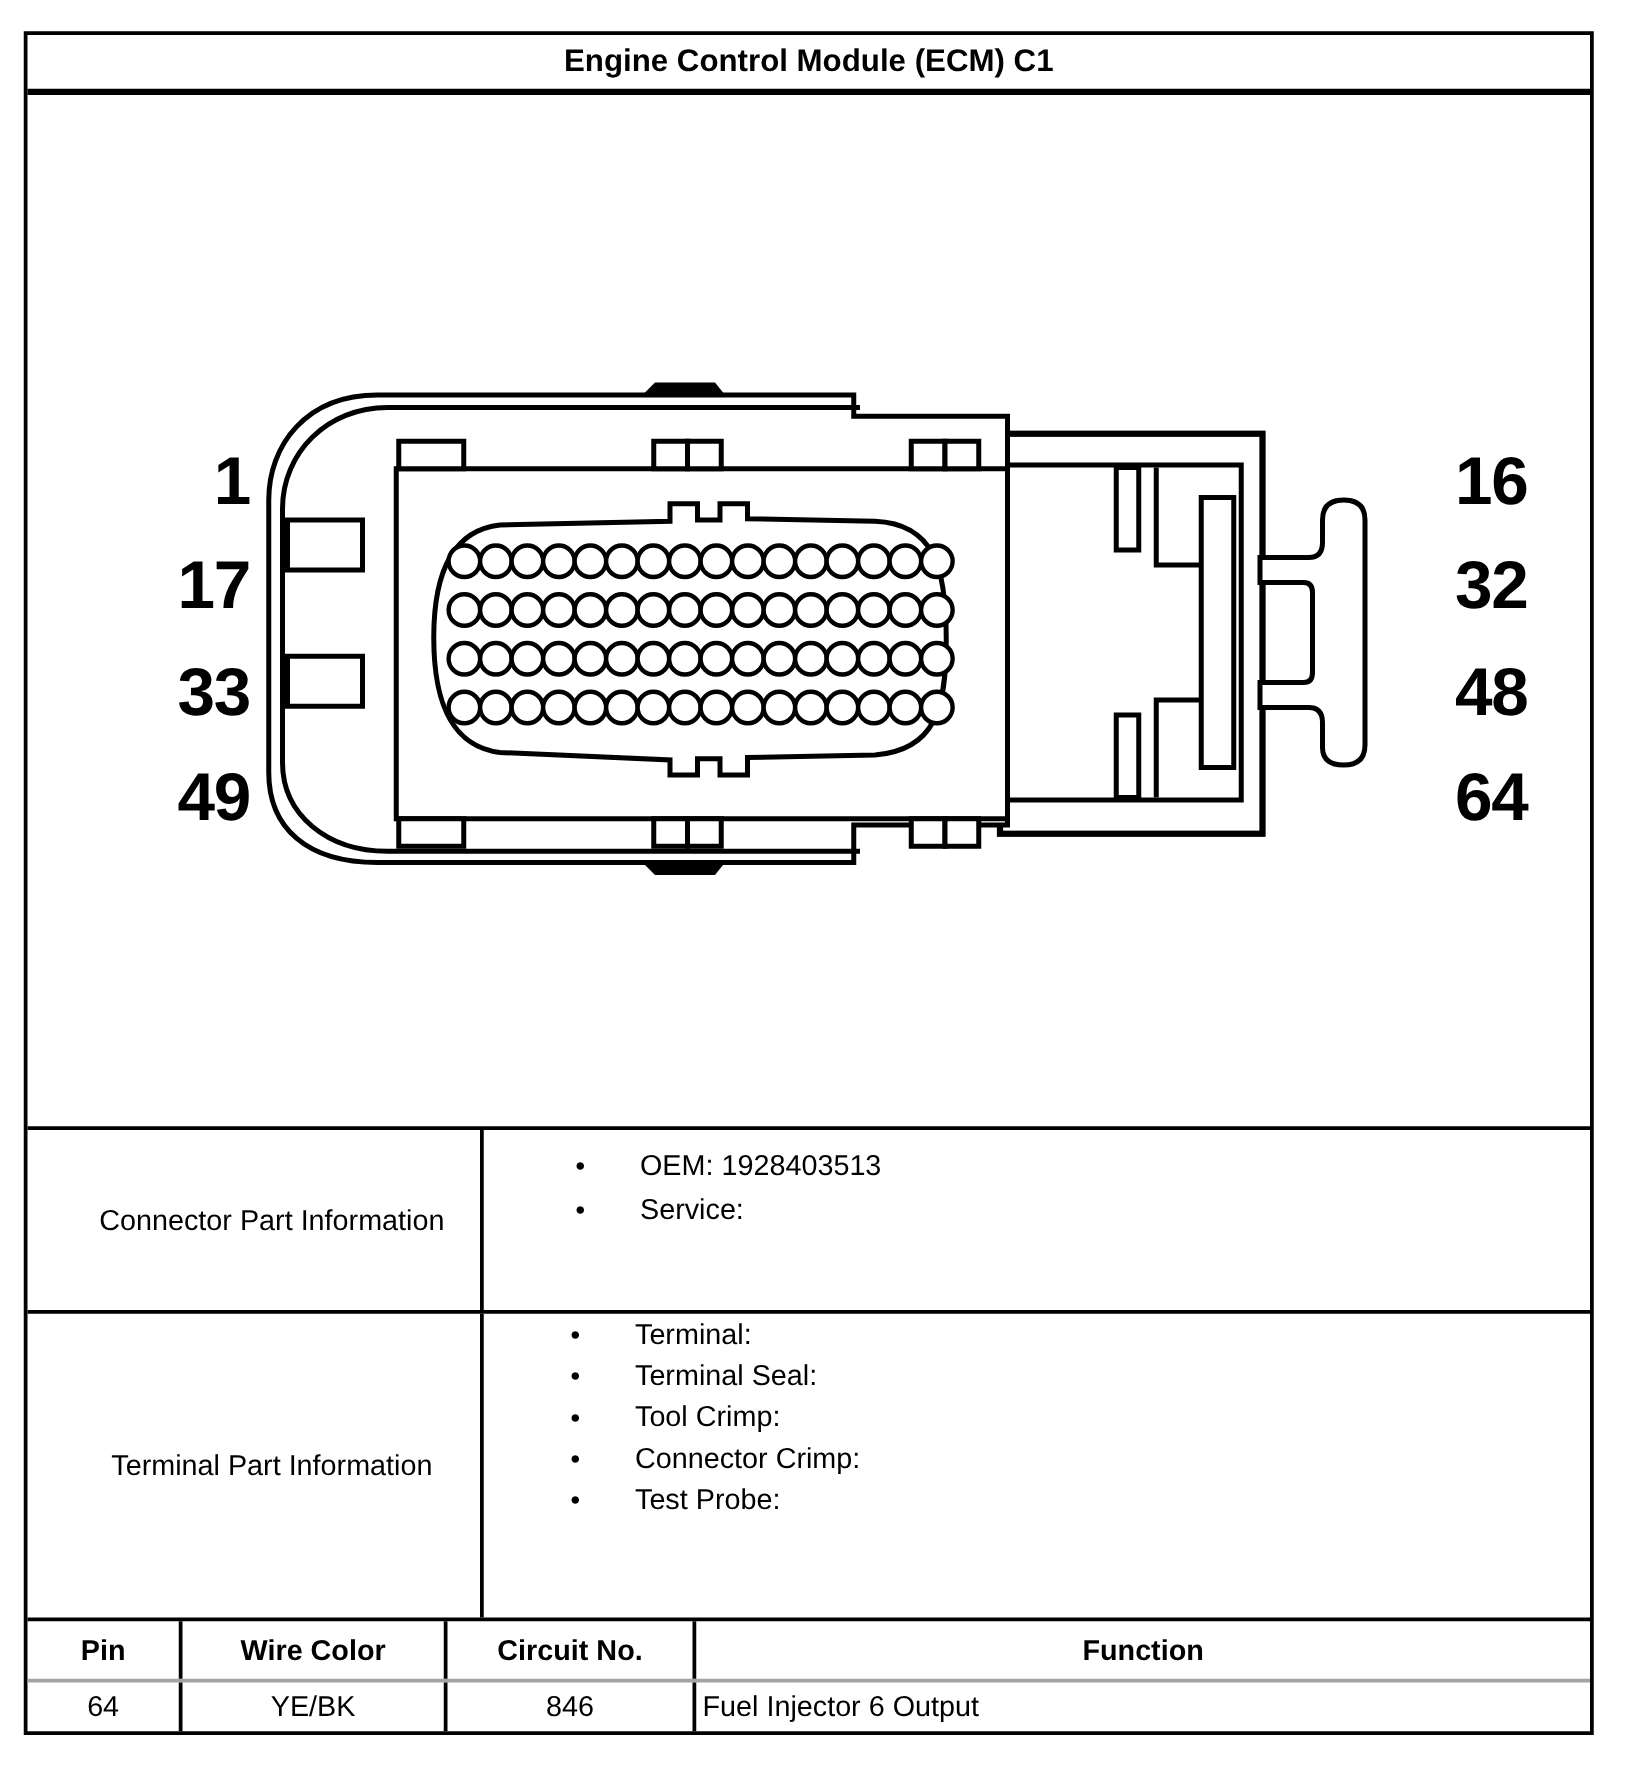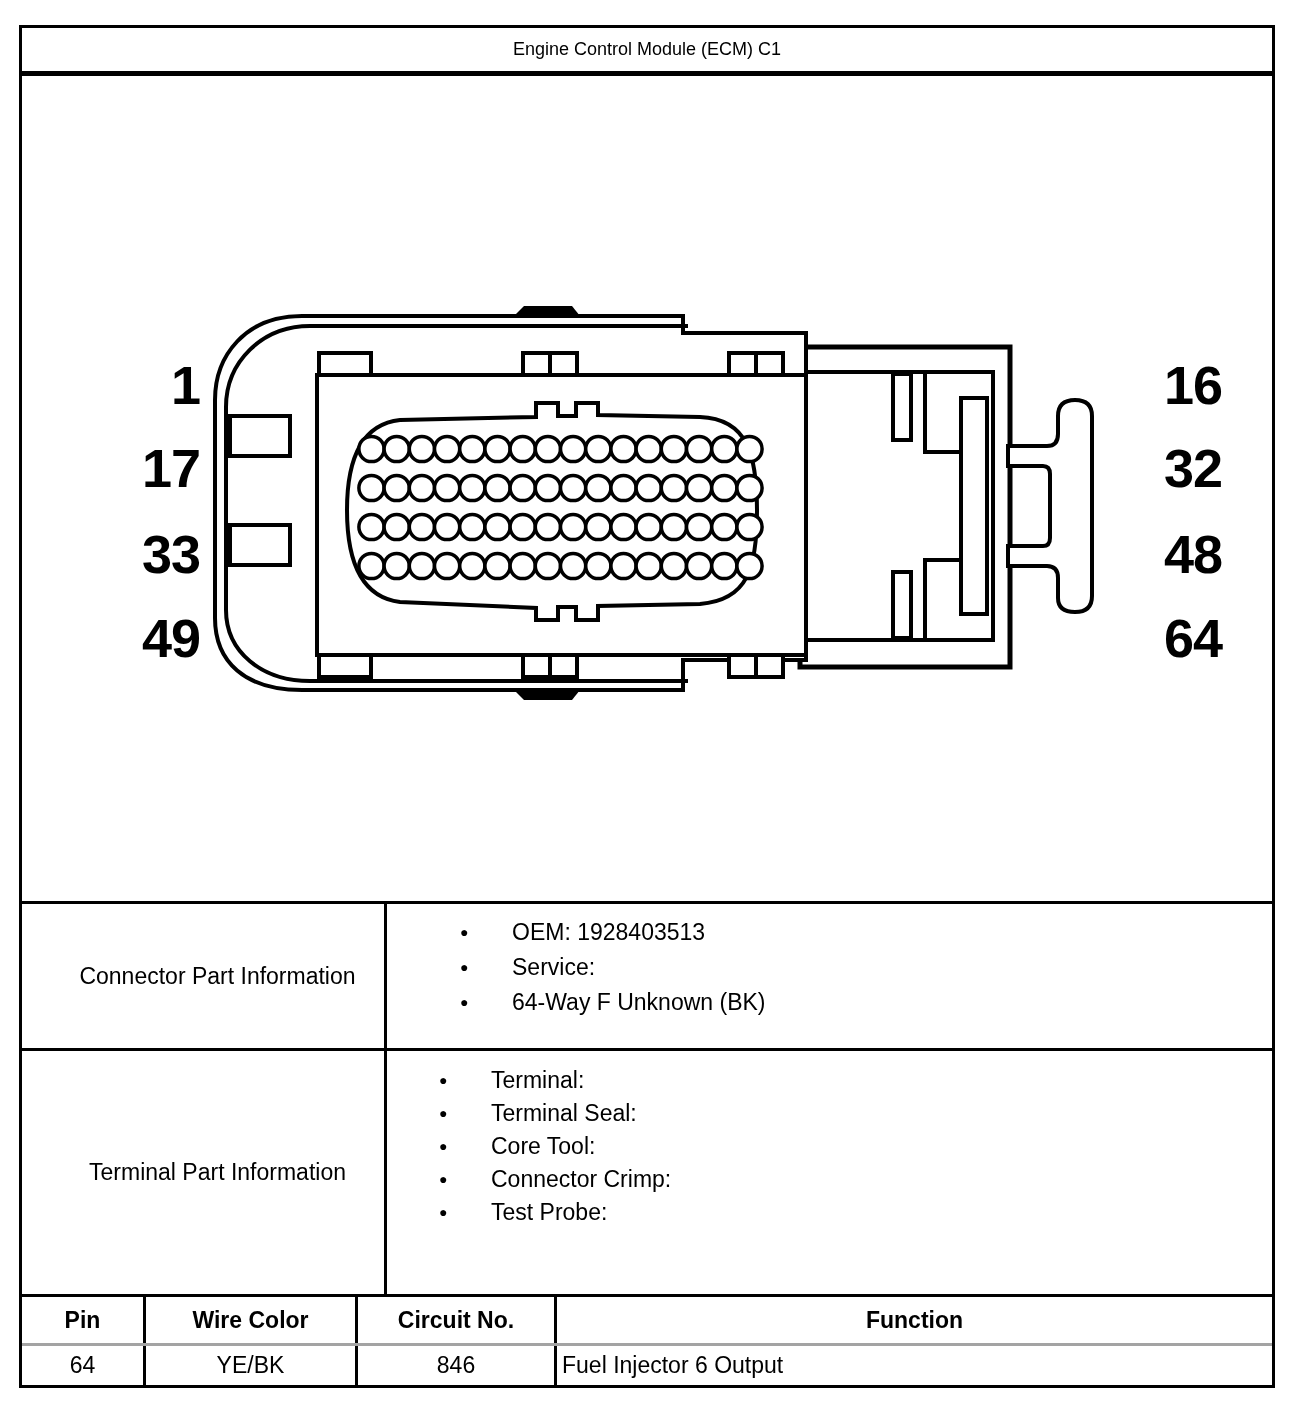--- a/index.html
+++ b/index.html
@@ -7,40 +7,40 @@
     width:1312px;height:1416px;background:#ffffff;color:#000;
     font-family:"Liberation Sans", sans-serif;position:relative;overflow:hidden;
   }
   .sheet{
     position:absolute;left:19px;top:25px;width:1250px;height:1357px;
     border:3px solid #000;display:flex;flex-direction:column;background:#fff;
   }
   .title-row{
     flex:none;height:43px;border-bottom:5px solid #000;
     display:flex;align-items:center;justify-content:center;
-    font-size:18px;font-weight:normal;
+    font-size:25px;font-weight:bold;
   }
   .diagram-row{flex:none;height:825px;border-bottom:3px solid #000;position:relative;}
   .diagram-row svg{position:absolute;left:0;top:0;}
   .pin-label{position:absolute;font-size:54px;font-weight:bold;line-height:56px;letter-spacing:-1px;}
   .pin-label.left{left:78px;width:100px;text-align:right;}
   .pin-label.right{left:1090px;width:110px;text-align:right;}
 
   .info-row{flex:none;display:flex;border-bottom:3px solid #000;}
   .info-row.r1{height:144px;}
   .info-row.r2{height:243px;}
   .info-label{
     flex:none;width:333px;border-right:3px solid #000;
     display:flex;align-items:center;justify-content:center;
     font-weight:normal;font-size:23px;text-align:center;padding-left:29px;
   }
   .info-content{flex:1;overflow:hidden;}
   ul.bullets{list-style:none;margin:0;padding:0;font-size:23px;}
   .r1 ul.bullets{padding-top:11px;padding-left:21px;}
-  .r2 ul.bullets{padding-top:13px;}
+  .r2 ul.bullets{margin-left:17px;}
   ul.bullets li{position:relative;padding-left:104px;}
   .r1 ul.bullets li{line-height:35px;}
   .r2 ul.bullets li{line-height:33px;}
   ul.bullets li::before{
     content:"\25CF";position:absolute;left:52px;top:0;font-size:14px;
   }
 
   .pin-header-row{
     flex:none;height:46px;border-bottom:3px solid #a3a3a3;
     display:flex;font-weight:bold;font-size:23px;
@@ -191,32 +191,31 @@
     <div class="pin-label right" style="top:450px">48</div>
     <div class="pin-label right" style="top:534px">64</div>
   </div>
 
   <div class="info-row r1">
     <div class="info-label">Connector Part Information</div>
     <div class="info-content">
       <ul class="bullets">
           <li>OEM: 1928403513</li>
           <li>Service:</li>
-          <li>64-Way F Unknown (BK)</li>
         </ul>
     </div>
   </div>
 
   <div class="info-row r2">
     <div class="info-label">Terminal Part Information</div>
     <div class="info-content">
       <ul class="bullets">
           <li>Terminal:</li>
           <li>Terminal Seal:</li>
-          <li>Core Tool:</li>
+          <li>Tool Crimp:</li>
           <li>Connector Crimp:</li>
           <li>Test Probe:</li>
         </ul>
     </div>
   </div>
 
   <div class="pin-header-row">
     <div class="cell c1">Pin</div>
     <div class="cell c2">Wire Color</div>
     <div class="cell c3">Circuit No.</div>

